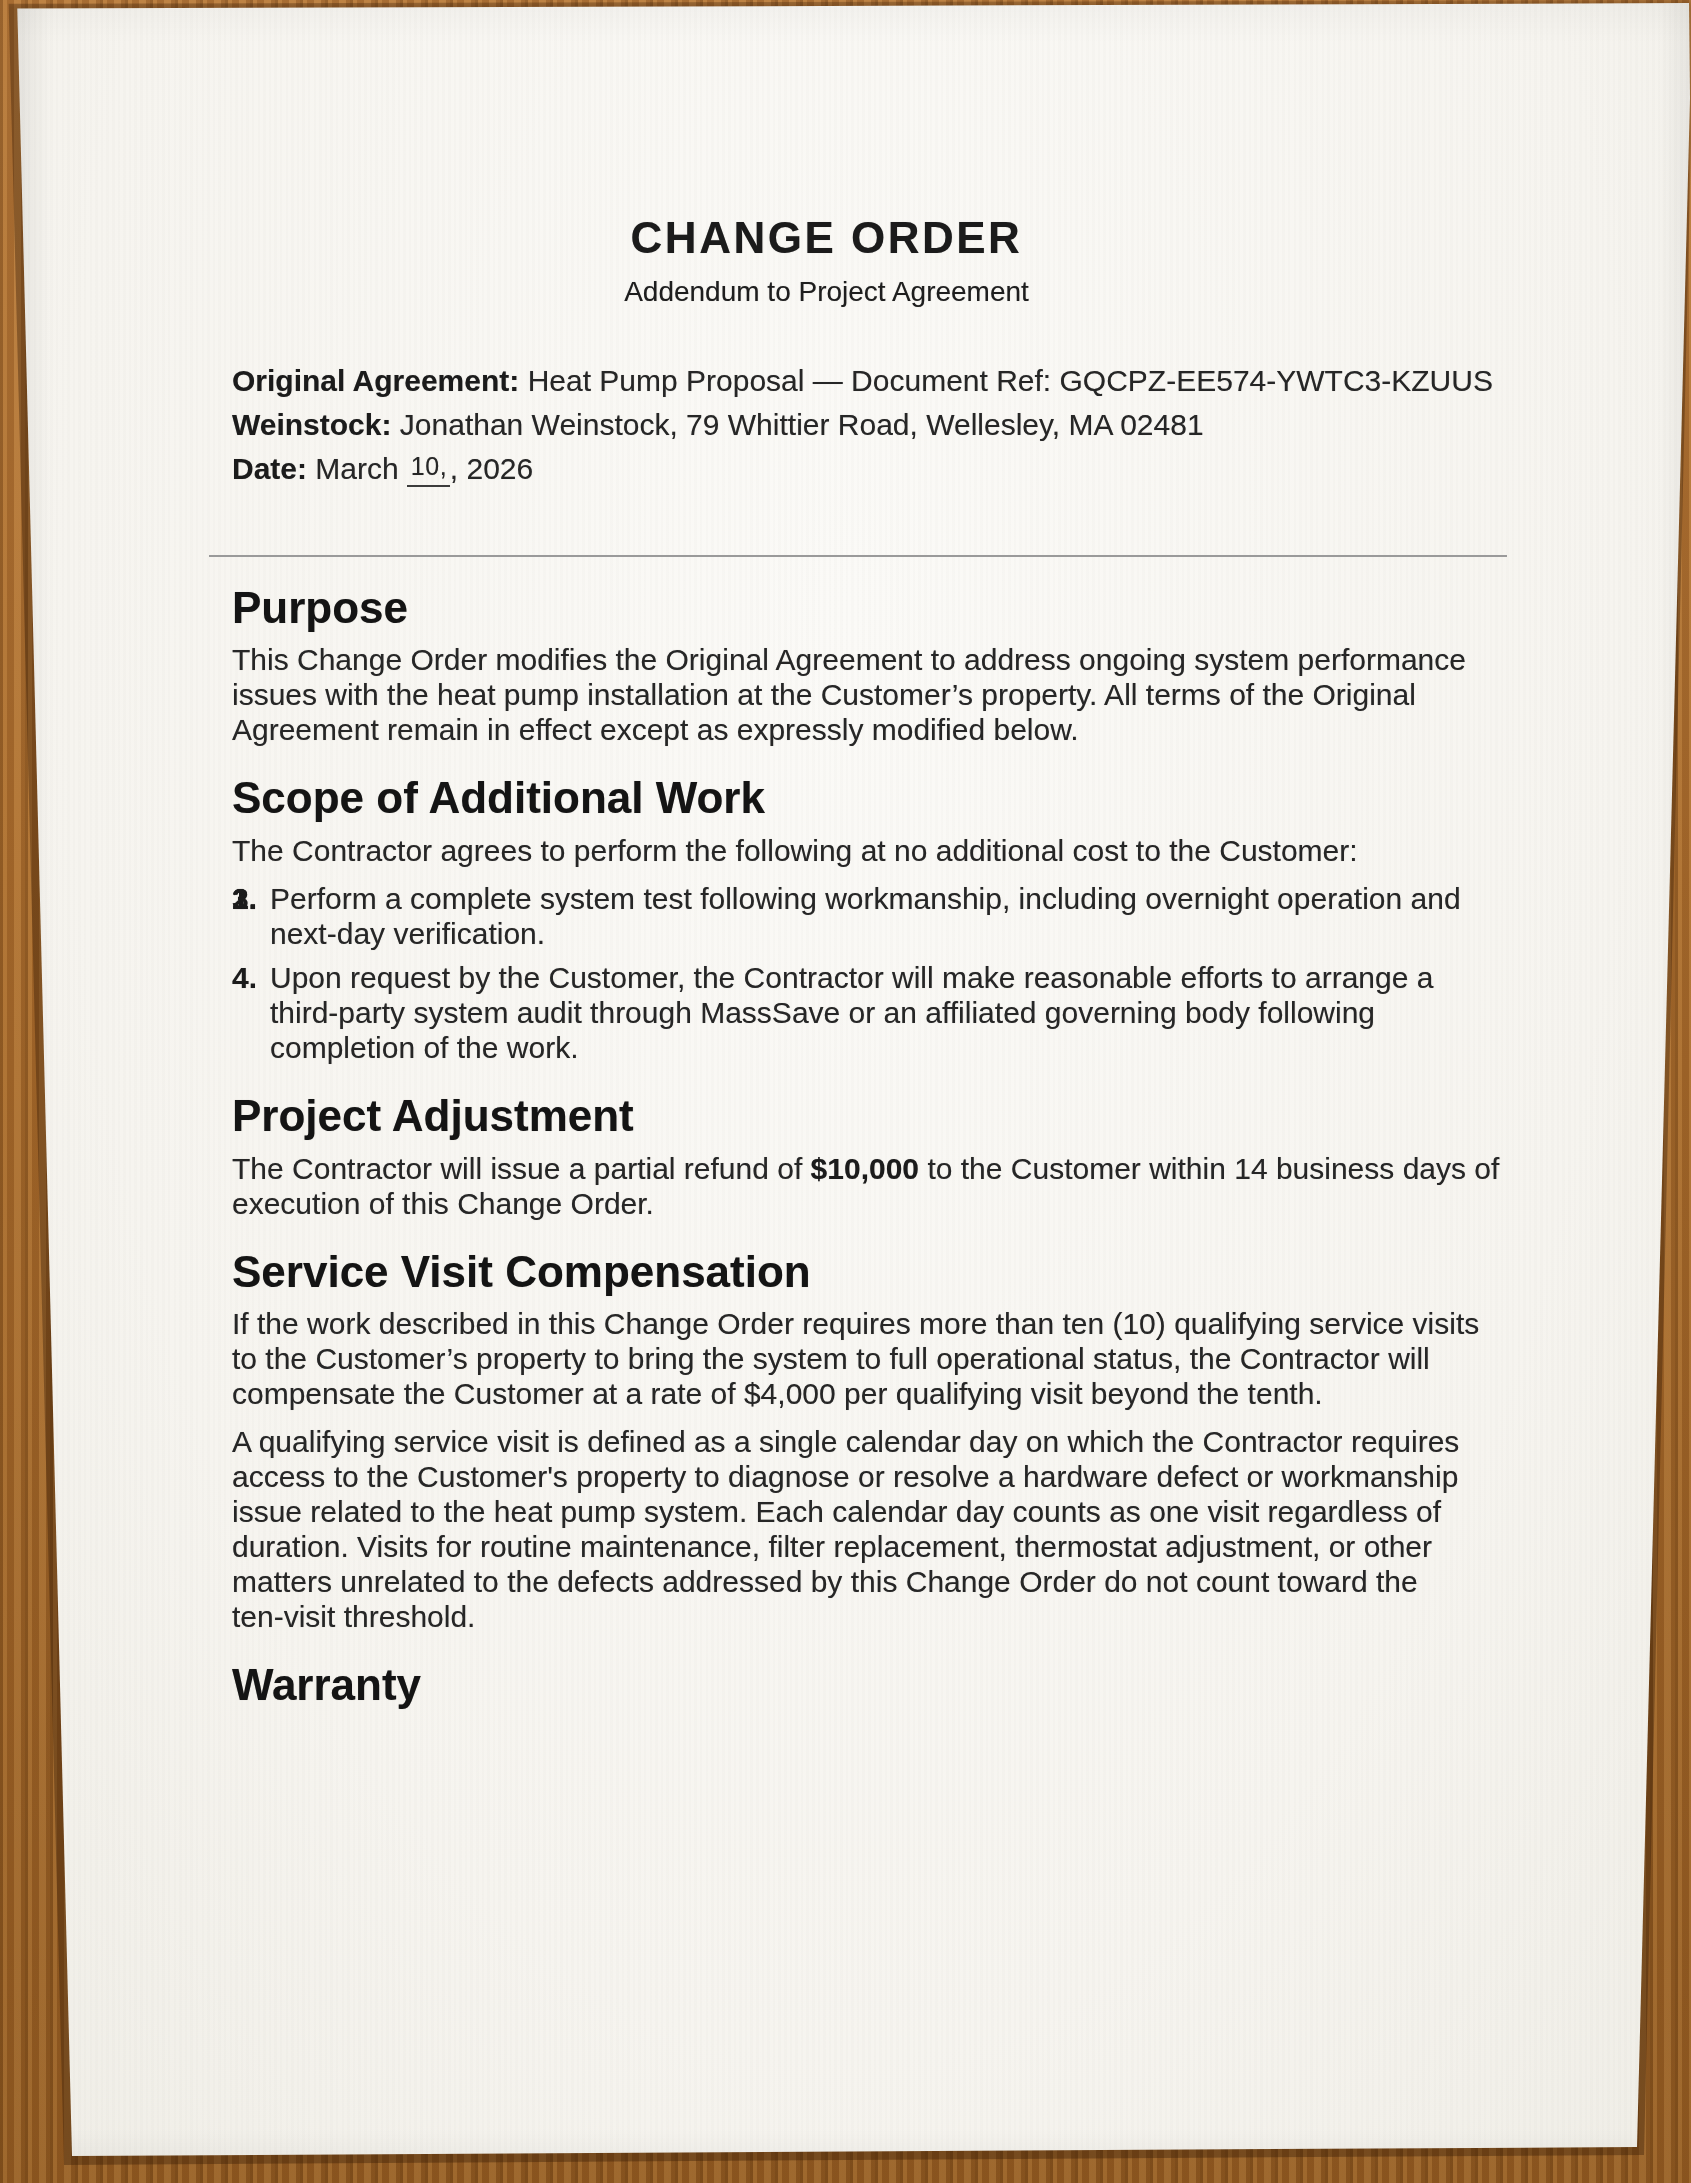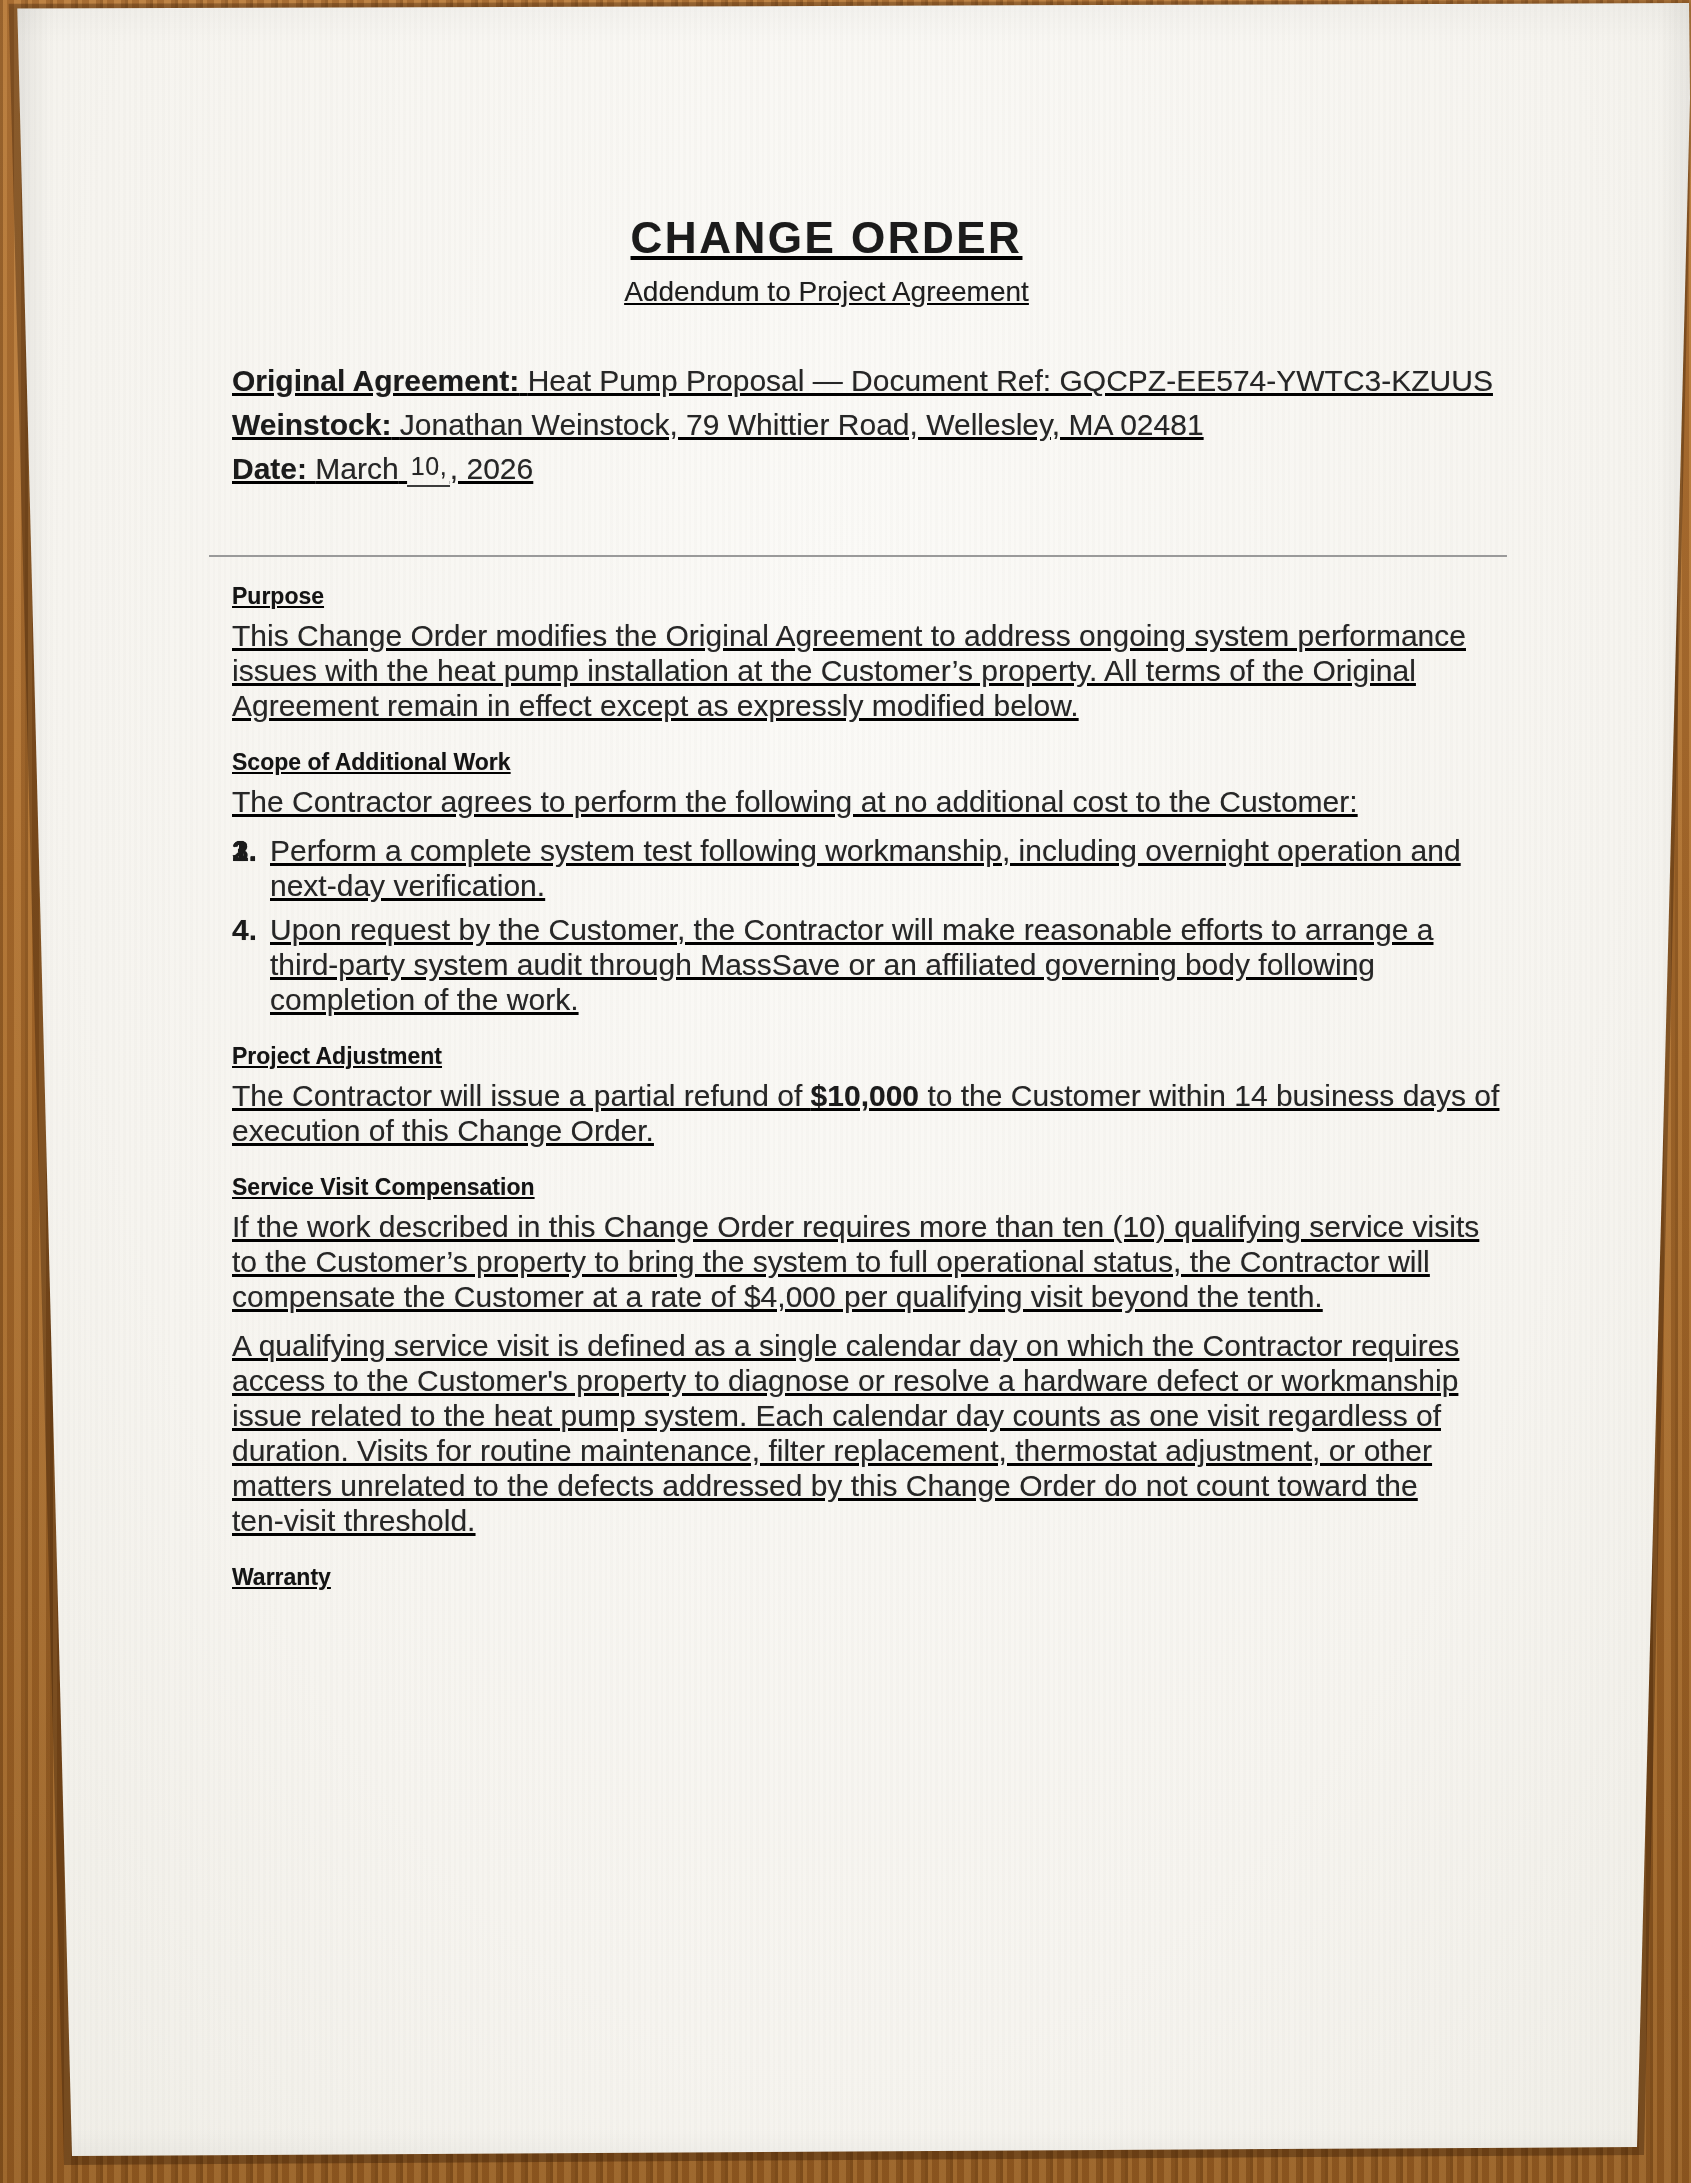--- a/index.html
+++ b/index.html
@@ -29,21 +29,20 @@
   .paper {
     position: absolute; inset: 0;
     background:
       linear-gradient(90deg, rgba(0,0,0,0.10) 0, rgba(0,0,0,0) 3%),
       linear-gradient(270deg, rgba(0,0,0,0.06) 0, rgba(0,0,0,0) 2%),
       linear-gradient(0deg, rgba(0,0,0,0.06) 0, rgba(0,0,0,0) 2.5%),
       linear-gradient(180deg, rgba(0,0,0,0.03) 0, rgba(0,0,0,0) 2%),
       repeating-linear-gradient(90deg, rgba(120,120,108,0.022) 0 2.5px, rgba(0,0,0,0) 2.5px 5.6px),
       radial-gradient(ellipse at 50% 28%, #fbfaf7 0%, #f6f4ef 65%, #efede6 100%);
     clip-path: polygon(17.3px 8.6px, 1689px 3.1px, 1690px 98px, 1637px 2147px, 72px 2156px);
-    text-decoration: underline;
   }
 
   .content {
     position: relative;
     padding: 215px 173px 0 232px;
     color: #262626;
     font-size: 30px;
     line-height: 35px;
     text-shadow: 0 0 0.7px rgba(45,45,45,0.42);
     filter: blur(0.2px);
@@ -64,21 +63,21 @@
   .meta strong, .num, h1, h2, strong { font-weight: 700; color: #1b1b1b; }
 
   .divider {
     border: none;
     border-top: 2.5px solid #9a9a9a;
     margin: 65px 0 12.4px -23.5px;
     width: 1298px;
     height: 0;
   }
 
-  h2 { margin: 26px 0 8.6px 0; font-size: 23px; line-height: 1.15; color: #141414; }
+  h2 { margin: 26px 0 8.6px 0; font-size: 44px; line-height: 1.15; color: #141414; }
 
   p { margin: 0 0 13.6px 0; }
   .lines { white-space: pre; }
 
   ol.scope-list { list-style: none; margin: 0 0 5px 0; padding: 0; }
   ol.scope-list li { position: relative; padding-left: 38px; margin: 0 0 9.3px 0; }
   ol.scope-list .num { position: absolute; left: 0; top: 0; }
 
   .fill-in {
     display: inline-block;

